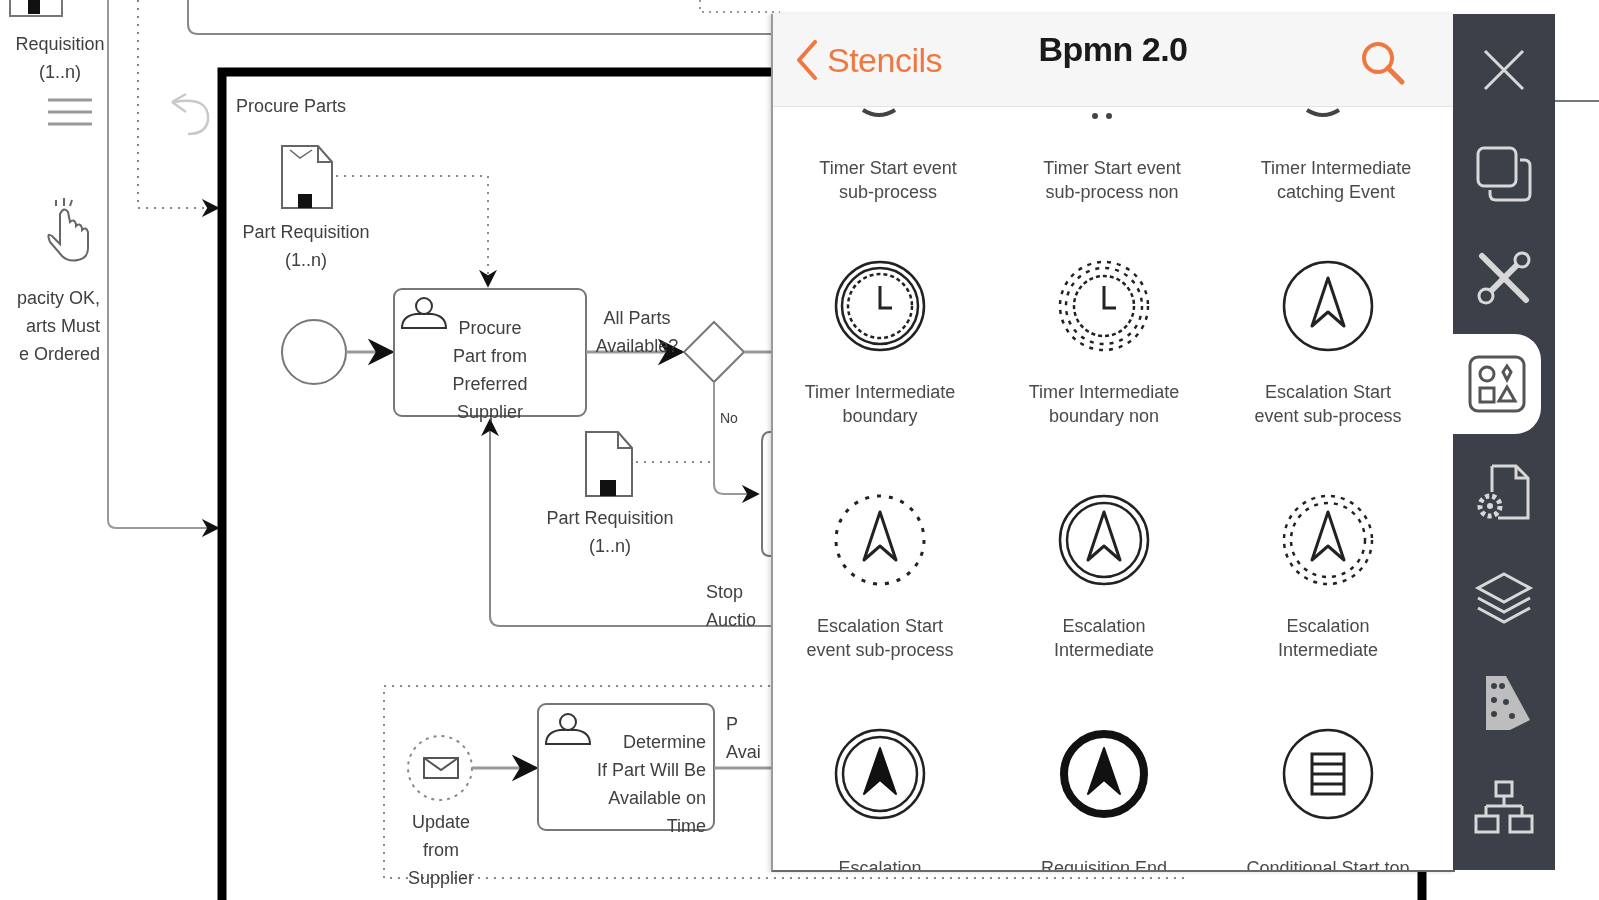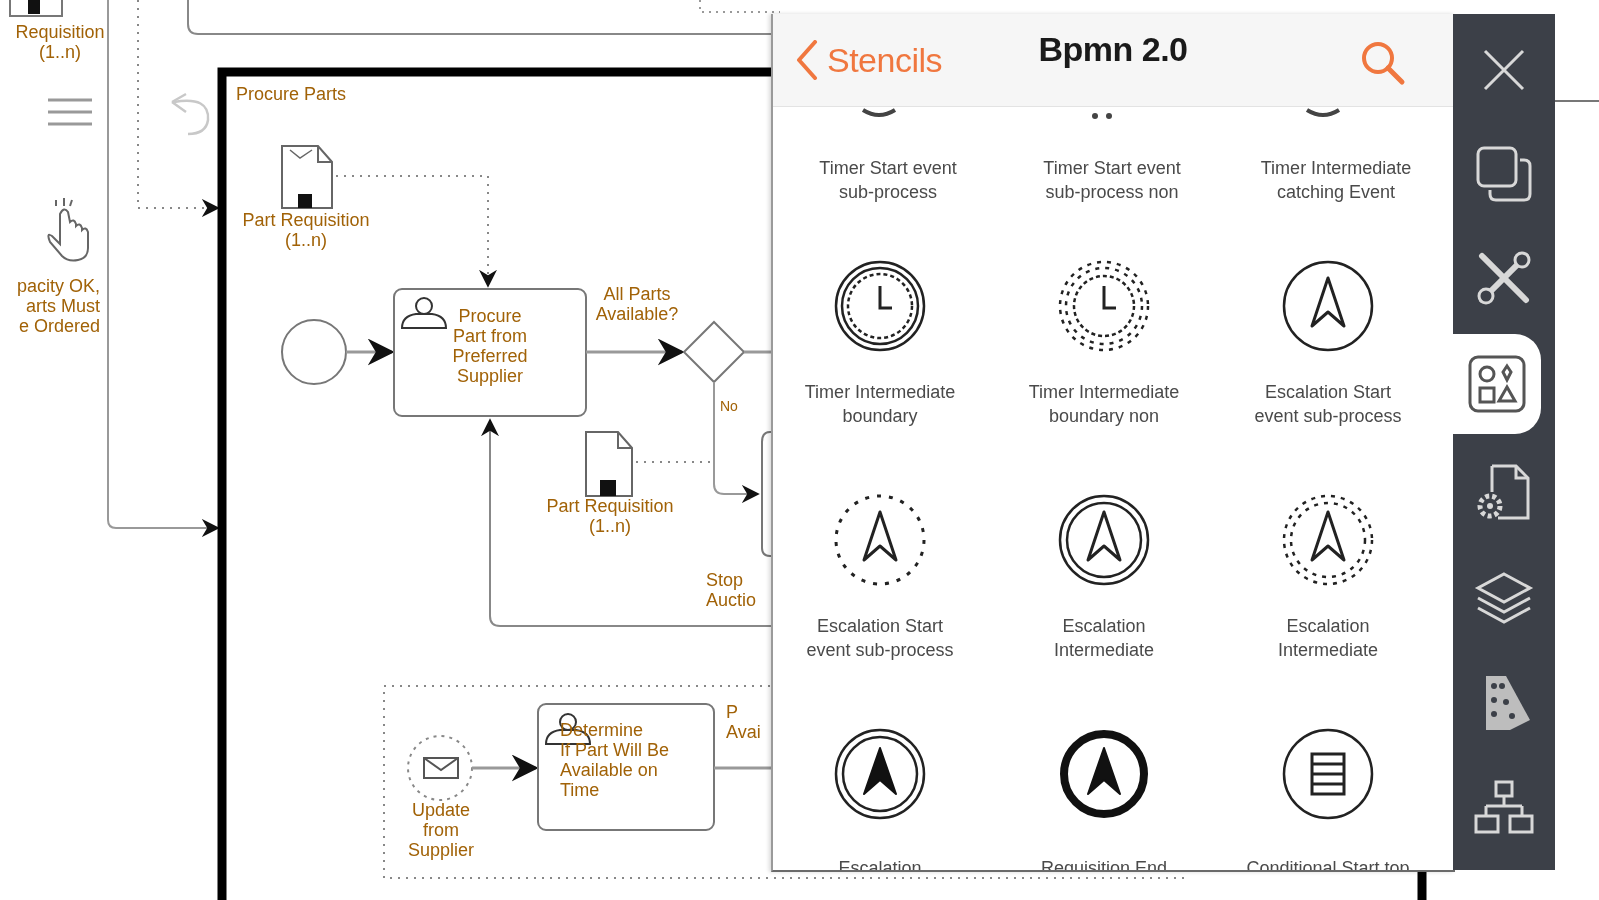--- a/index.html
+++ b/index.html
@@ -1,18 +1,18 @@
 <!DOCTYPE html>
 <html><head>
 <meta charset="utf-8">
 <style>
   html, body { margin:0; padding:0; }
   body { width:1599px; height:900px; position:relative; overflow:hidden; background:#ffffff; font-family:"Liberation Sans", sans-serif; }
   .canvas { position:absolute; left:0; top:0; width:1599px; height:900px; }
-  .dtext { position:absolute; font-family:"Liberation Sans", sans-serif; font-size:18px; color:#a16207; text-align:center; line-height:20px; white-space:pre-line; }
+  .dtext { position:absolute; font-family:"Liberation Sans", sans-serif; font-size:18px; color:#404040; text-align:center; line-height:28px; white-space:pre-line;margin-top:8px; }
   .panel { position:absolute; left:771px; top:14px; width:682px; height:856px; background:#ffffff; border-left:2px solid #9a9a9a; border-bottom:2px solid #6a6a6a; box-shadow:-2px 0 4px rgba(0,0,0,0.15); overflow:hidden; }
   .panel-header { position:absolute; left:0; top:0; width:682px; height:92px; background:#f6f6f6; border-bottom:1px solid #e3e3e3;text-decoration:underline; }
   .back-btn { position:absolute; left:22px; top:26px; height:40px; display:flex; align-items:center; cursor:pointer; }
   .back-label { color:#f0773f; font-size:34px; margin-left:8px; letter-spacing:-0.5px; }
   .panel-title { position:absolute; left:220px; top:16px; width:240px; text-align:center; font-size:34px; color:#1a1a1a; font-weight:bold; letter-spacing:-0.5px; }
   .search-btn { position:absolute; left:585px; top:24px; width:50px; height:50px; cursor:pointer; }
   .stencil-grid { position:absolute; left:0; top:92px; width:682px; height:572px; }
   .stencil { position:absolute; width:222px; text-align:center; cursor:pointer; }
   .stencil svg { display:block; margin:0 auto; }
   .stencil-label { font-size:18px; line-height:24px; color:#4a4a4a; white-space:pre-line; }
@@ -118,31 +118,31 @@
 <div class="dtext" style="left:-10px;top:276px;width:110px;text-align:right;">pacity OK,
 arts Must
 e Ordered</div>
 <div class="dtext" style="left:236px;top:84px;text-align:left;">Procure Parts</div>
 <div class="dtext" style="left:226px;top:210px;width:160px;">Part Requisition
 (1..n)</div>
 <div class="dtext" style="left:430px;top:306px;width:120px;">Procure
 Part from
 Preferred
 Supplier</div>
-<div class="dtext" style="left:582px;top:284px;width:110px;">All Parts
+<div class="dtext" style="left:582px;top:296px;width:110px;">All Parts
 Available?</div>
 <div class="dtext" style="left:720px;top:396px;font-size:14px;text-align:right;">No</div>
 <div class="dtext" style="left:528px;top:496px;width:164px;">Part Requisition
 (1..n)</div>
 <div class="dtext" style="left:706px;top:570px;text-align:left;">Stop
 Auctio</div>
 <div class="dtext" style="left:394px;top:800px;width:94px;">Update
 from
 Supplier</div>
-<div class="dtext" style="left:560px;top:720px;width:146px;text-align:left;">Determine
+<div class="dtext" style="left:560px;top:720px;width:146px;text-align:right;">Determine
 If Part Will Be
 Available on
 Time</div>
 <div class="dtext" style="left:726px;top:702px;text-align:left;">P
 Avai</div>
 
 <div class="panel">
   <div class="panel-header">
     <div class="back-btn">
       <svg width="24" height="40" viewBox="0 0 24 40">

